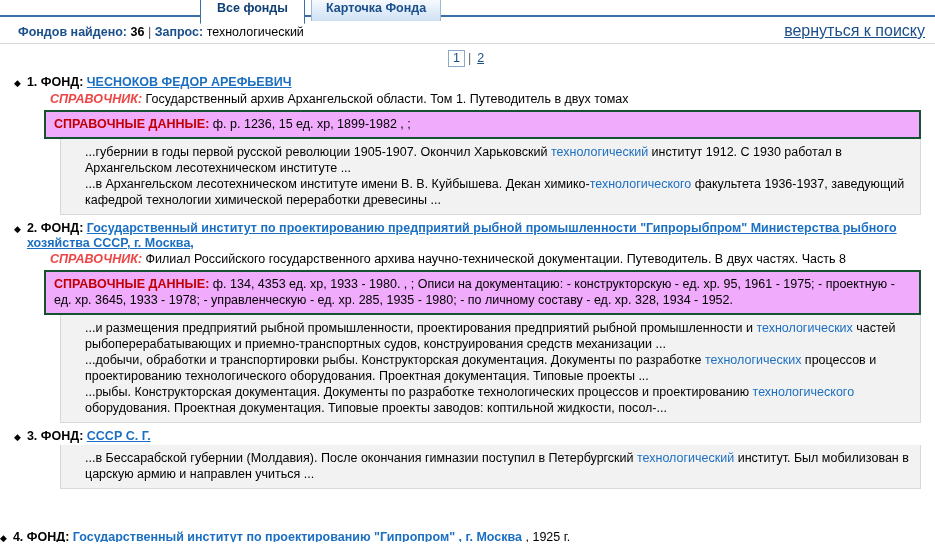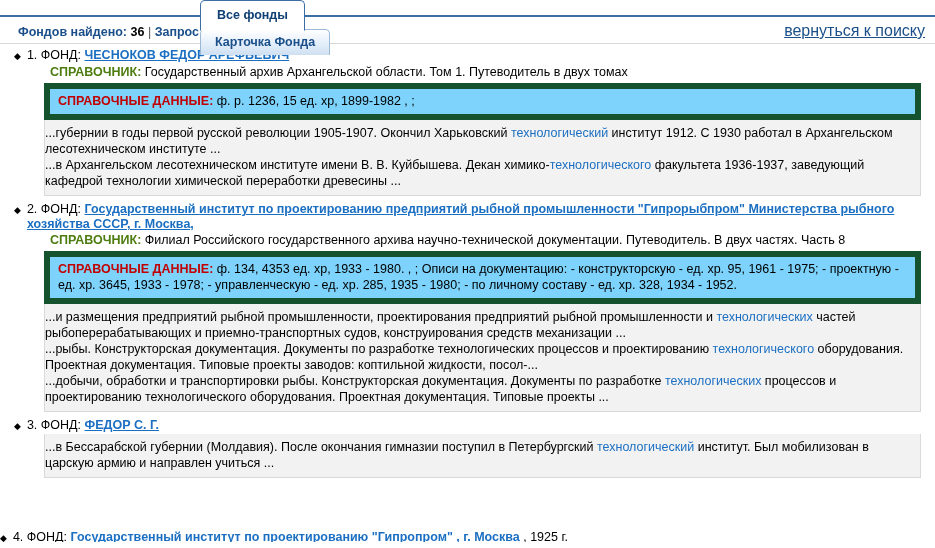--- a/index.html
+++ b/index.html
@@ -20,24 +20,23 @@
     width: 935px;
     height: 548px;
   }
 
   
   .tabbar {
     position: relative;
     height: 17px;
     border-bottom: 2px solid #3b6ea5;
     display: flex;
-    align-items: flex-start;
+    align-items: center;
     padding-left: 200px;
     box-sizing: border-box;
-    flex-direction: column;
   }
   .tab {
     height: 25px;
     line-height: 25px;
     margin-right: 6px;
     padding: 0 14px;
     border: 1px solid #9bb8d4;
     border-bottom: none;
     border-radius: 5px 5px 0 0;
     background: linear-gradient(to bottom, #ffffff 0%, #e3eefa 55%, #cfe0f2 100%);
@@ -116,52 +115,52 @@
   }
   .bullet {
     color: #000;
     font-size: 9px;
     line-height: 16px;
     margin-right: 6px;
     flex: 0 0 auto;
   }
   .rec-title { flex: 1 1 auto; }
   .rec-title .lbl {
-    font-weight: normal;
+    font-weight: bold;
     color: #000;
   }
   .rec-title .fondlink {
     color: #1b6fc2;
     text-decoration: underline;
     cursor: pointer;
     font-weight: bold;
   }
   .rec-sprav {
     margin-left: 36px;
     line-height: 16px;
   }
-  .rec-sprav .lbl { font-weight: bold; color: #4d7c0f; }
+  .rec-sprav .lbl { font-weight: bold; color: #ef4444; font-style: italic; }
 
   .data-box {
-    background: #7dd3fc;
-    border: 6px solid #14532d;
+    background: #f0abfc;
+    border: 2px solid #14532d;
     margin: 3px 0 0 30px;
     padding: 4px 8px 5px 8px;
     line-height: 16px;
   }
   .data-box .lbl {
     color: #c00000;
     font-weight: bold;
   }
   .snippet-box {
     background: #f2f2f2;
     border: 1px solid #d9d9d9;
     border-top: none;
-    margin: 0 0 0 30px;
-    padding: 5px 8px 6px 0;
+    margin: 0 0 0 46px;
+    padding: 5px 8px 6px 24px;
     line-height: 16px;
   }
   .snippet { margin: 0; }
   .hl {
     color: #1b6fc2;
     text-decoration: none;
   }
 
   .cut {
     position: absolute;
@@ -186,20 +185,23 @@
     <div class="left">
       <b>Фондов найдено:</b>
       <b class="val">36</b>
       <span class="sep">|</span>
       <b>Запрос:</b>
       <span class="val">технологический</span>
     </div>
     <div class="backlink">вернуться к поиску</div>
   </div>
 
+  <div class="pager">
+    <span class="pg">1</span><span class="bar">|</span><span class="pg link">2</span>
+  </div>
 
   <div class="results">
 
     <div class="record">
       <div class="rec-head">
         <span class="bullet">◆</span>
         <span class="rec-title">
           <span class="lbl">1. ФОНД:</span>
           <span class="fondlink">ЧЕСНОКОВ ФЕДОР АРЕФЬЕВИЧ</span>
         </span>
@@ -229,31 +231,31 @@
       <div class="rec-sprav">
         <span class="lbl">СПРАВОЧНИК:</span>
         <span>Филиал Российского государственного архива научно-технической документации. Путеводитель. В двух частях. Часть 8</span>
       </div>
       <div class="data-box">
         <span class="lbl">СПРАВОЧНЫЕ ДАННЫЕ:</span>
         <span>ф. 134, 4353 ед. хр, 1933 - 1980. , ; Описи на документацию: - конструкторскую - ед. хр. 95, 1961 - 1975; - проектную - ед. хр. 3645, 1933 - 1978; - управленческую - ед. хр. 285, 1935 - 1980; - по личному составу - ед. хр. 328, 1934 - 1952.</span>
       </div>
       <div class="snippet-box">
         <p class="snippet"><span>...и размещения предприятий рыбной промышленности, проектирования предприятий рыбной промышленности и </span><span class="hl">технологических</span><span> частей рыбоперерабатывающих и приемно-транспортных судов, конструирования средств механизации ...</span></p>
+        <p class="snippet"><span>...добычи, обработки и транспортировки рыбы. Конструкторская документация. Документы по разработке </span><span class="hl">технологических</span><span> процессов и проектированию технологического оборудования. Проектная документация. Типовые проекты ...</span></p>
         <p class="snippet"><span>...рыбы. Конструкторская документация. Документы по разработке технологических процессов и проектированию </span><span class="hl">технологического</span><span> оборудования. Проектная документация. Типовые проекты заводов: коптильной жидкости, посол-...</span></p>
-        <p class="snippet"><span>...добычи, обработки и транспортировки рыбы. Конструкторская документация. Документы по разработке </span><span class="hl">технологических</span><span> процессов и проектированию технологического оборудования. Проектная документация. Типовые проекты ...</span></p>
       </div>
     </div>
 
     <div class="record">
       <div class="rec-head">
         <span class="bullet">◆</span>
         <span class="rec-title">
           <span class="lbl">3. ФОНД:</span>
-          <span class="fondlink">ФЕДОР С. Г.</span>
+          <span class="fondlink">СССР С. Г.</span>
         </span>
       </div>
       <div class="snippet-box">
         <p class="snippet"><span>...в Бессарабской губернии (Молдавия). После окончания гимназии поступил в Петербургский </span><span class="hl">технологический</span><span> институт. Был мобилизован в царскую армию и направлен учиться ...</span></p>
       </div>
     </div>
 
     <div class="record cut">
       <div class="rec-head">
         <span class="bullet">◆</span>

